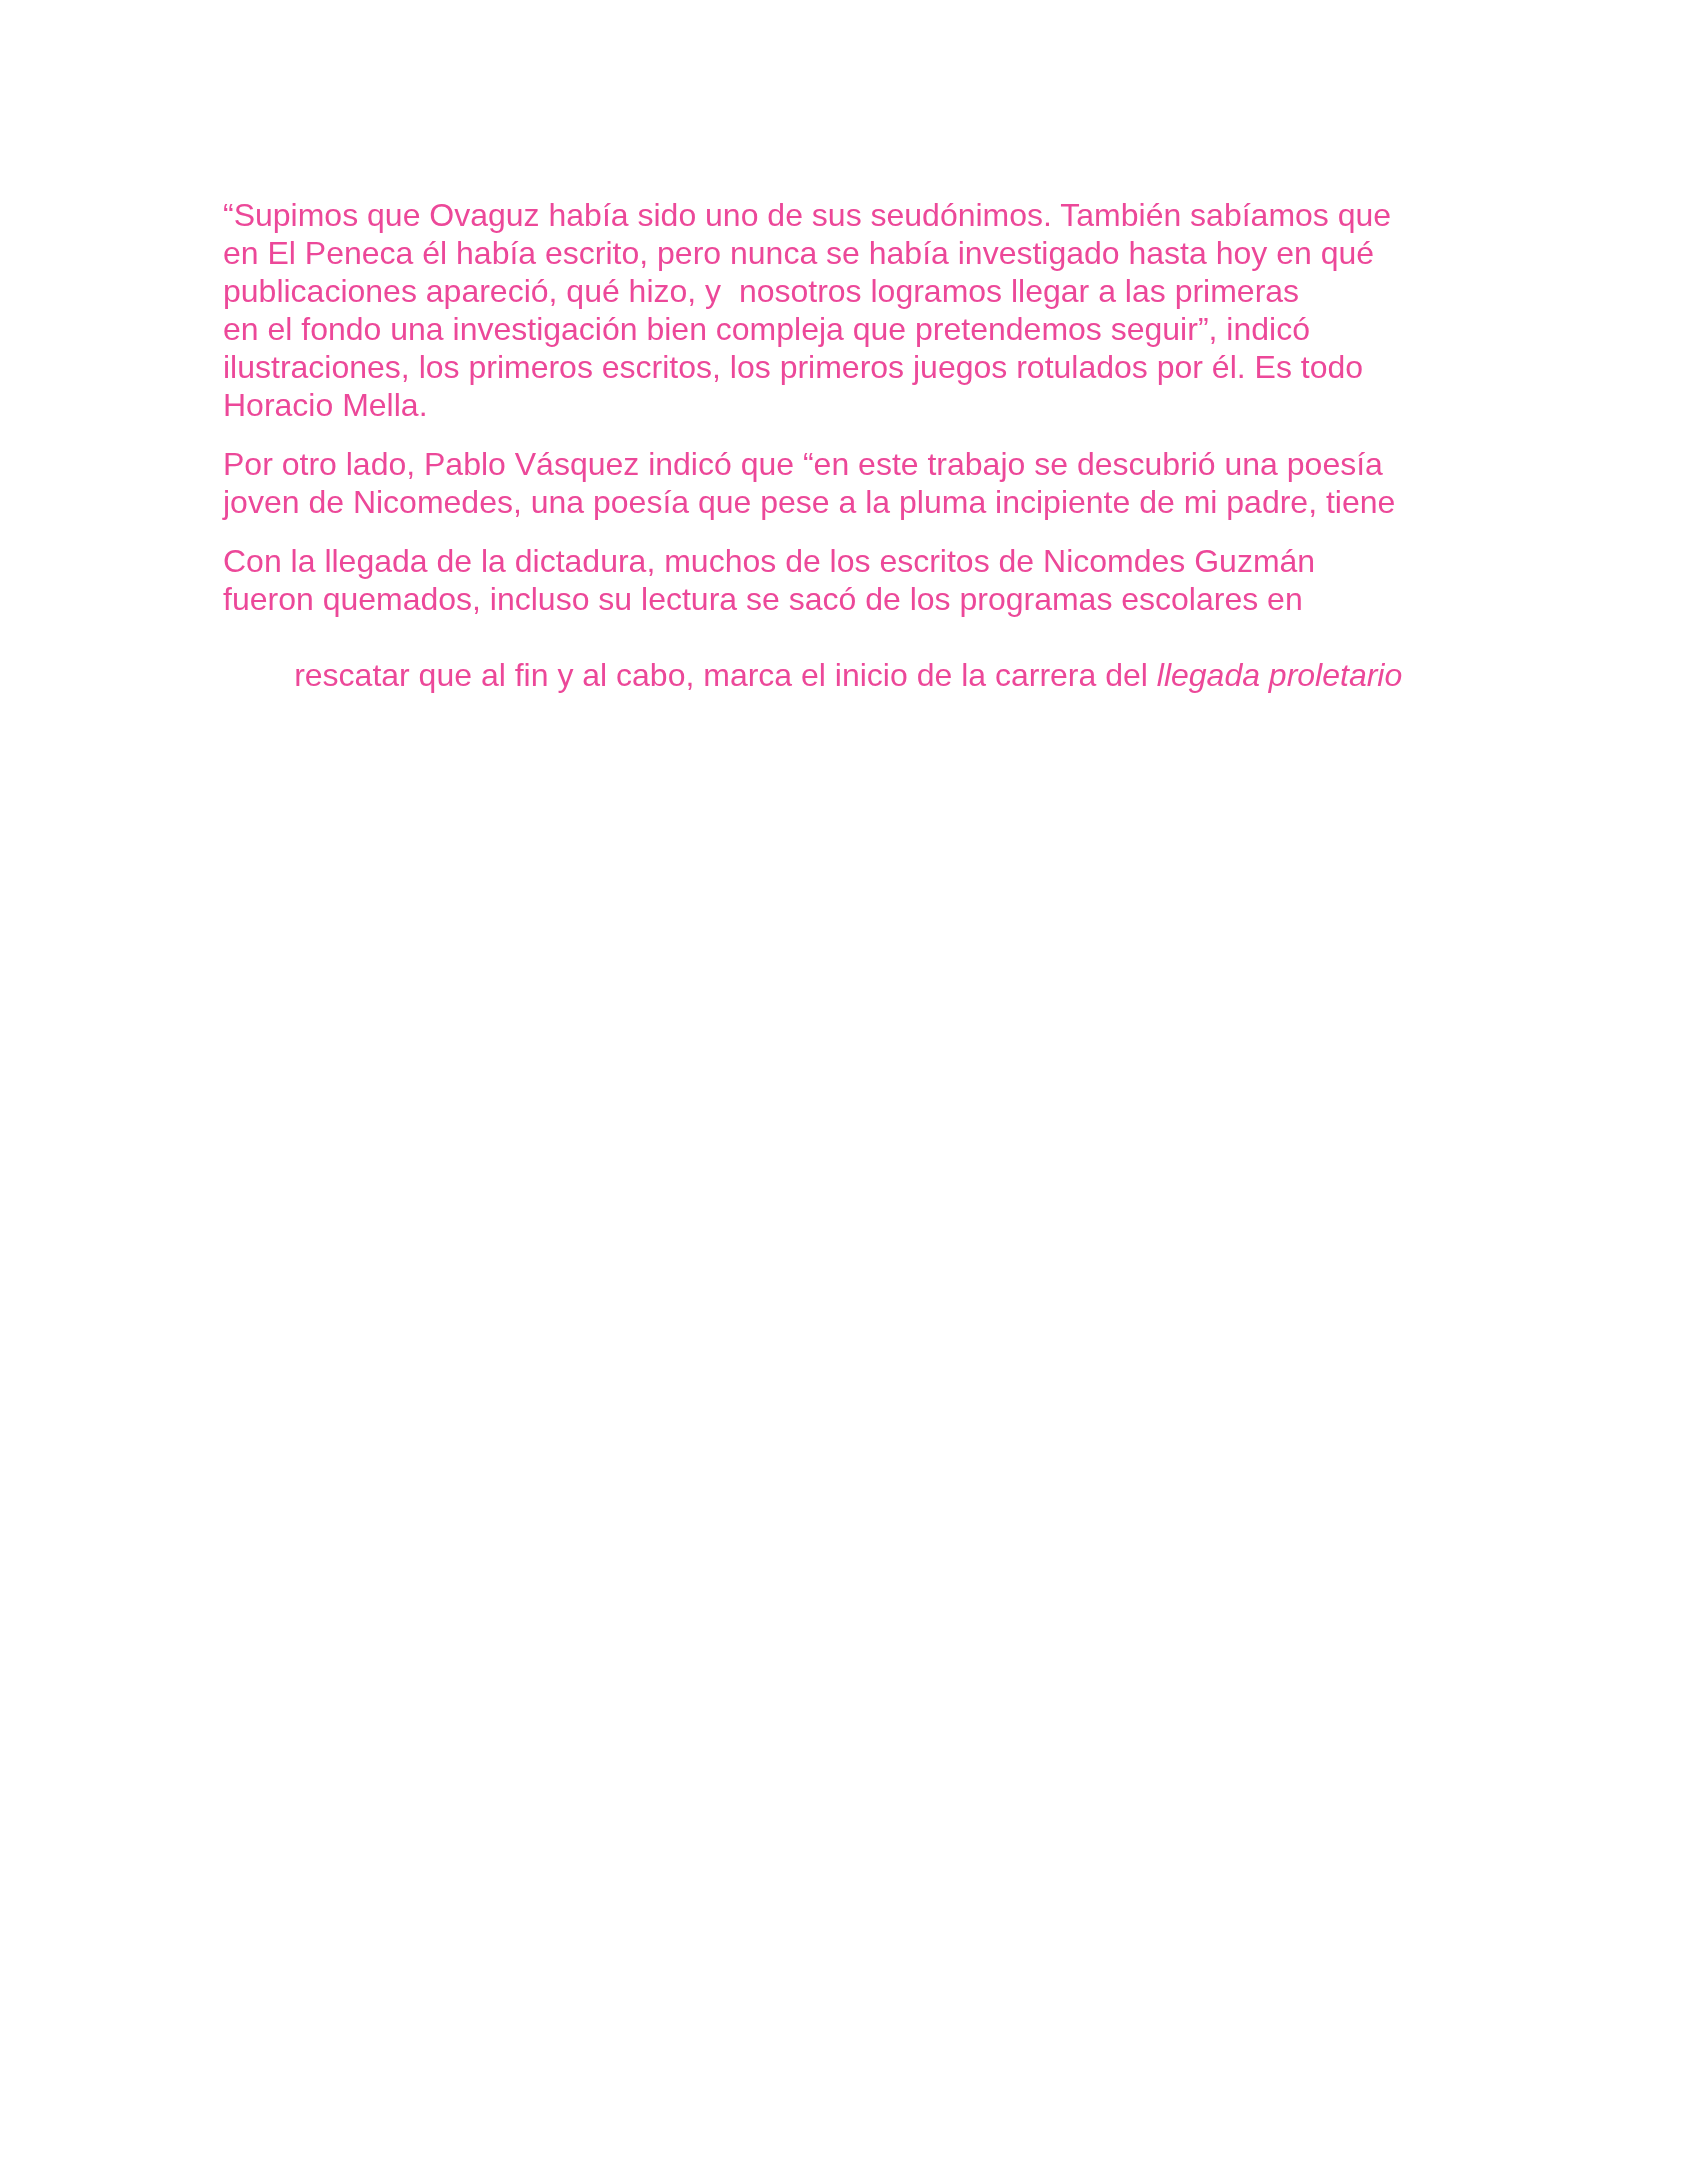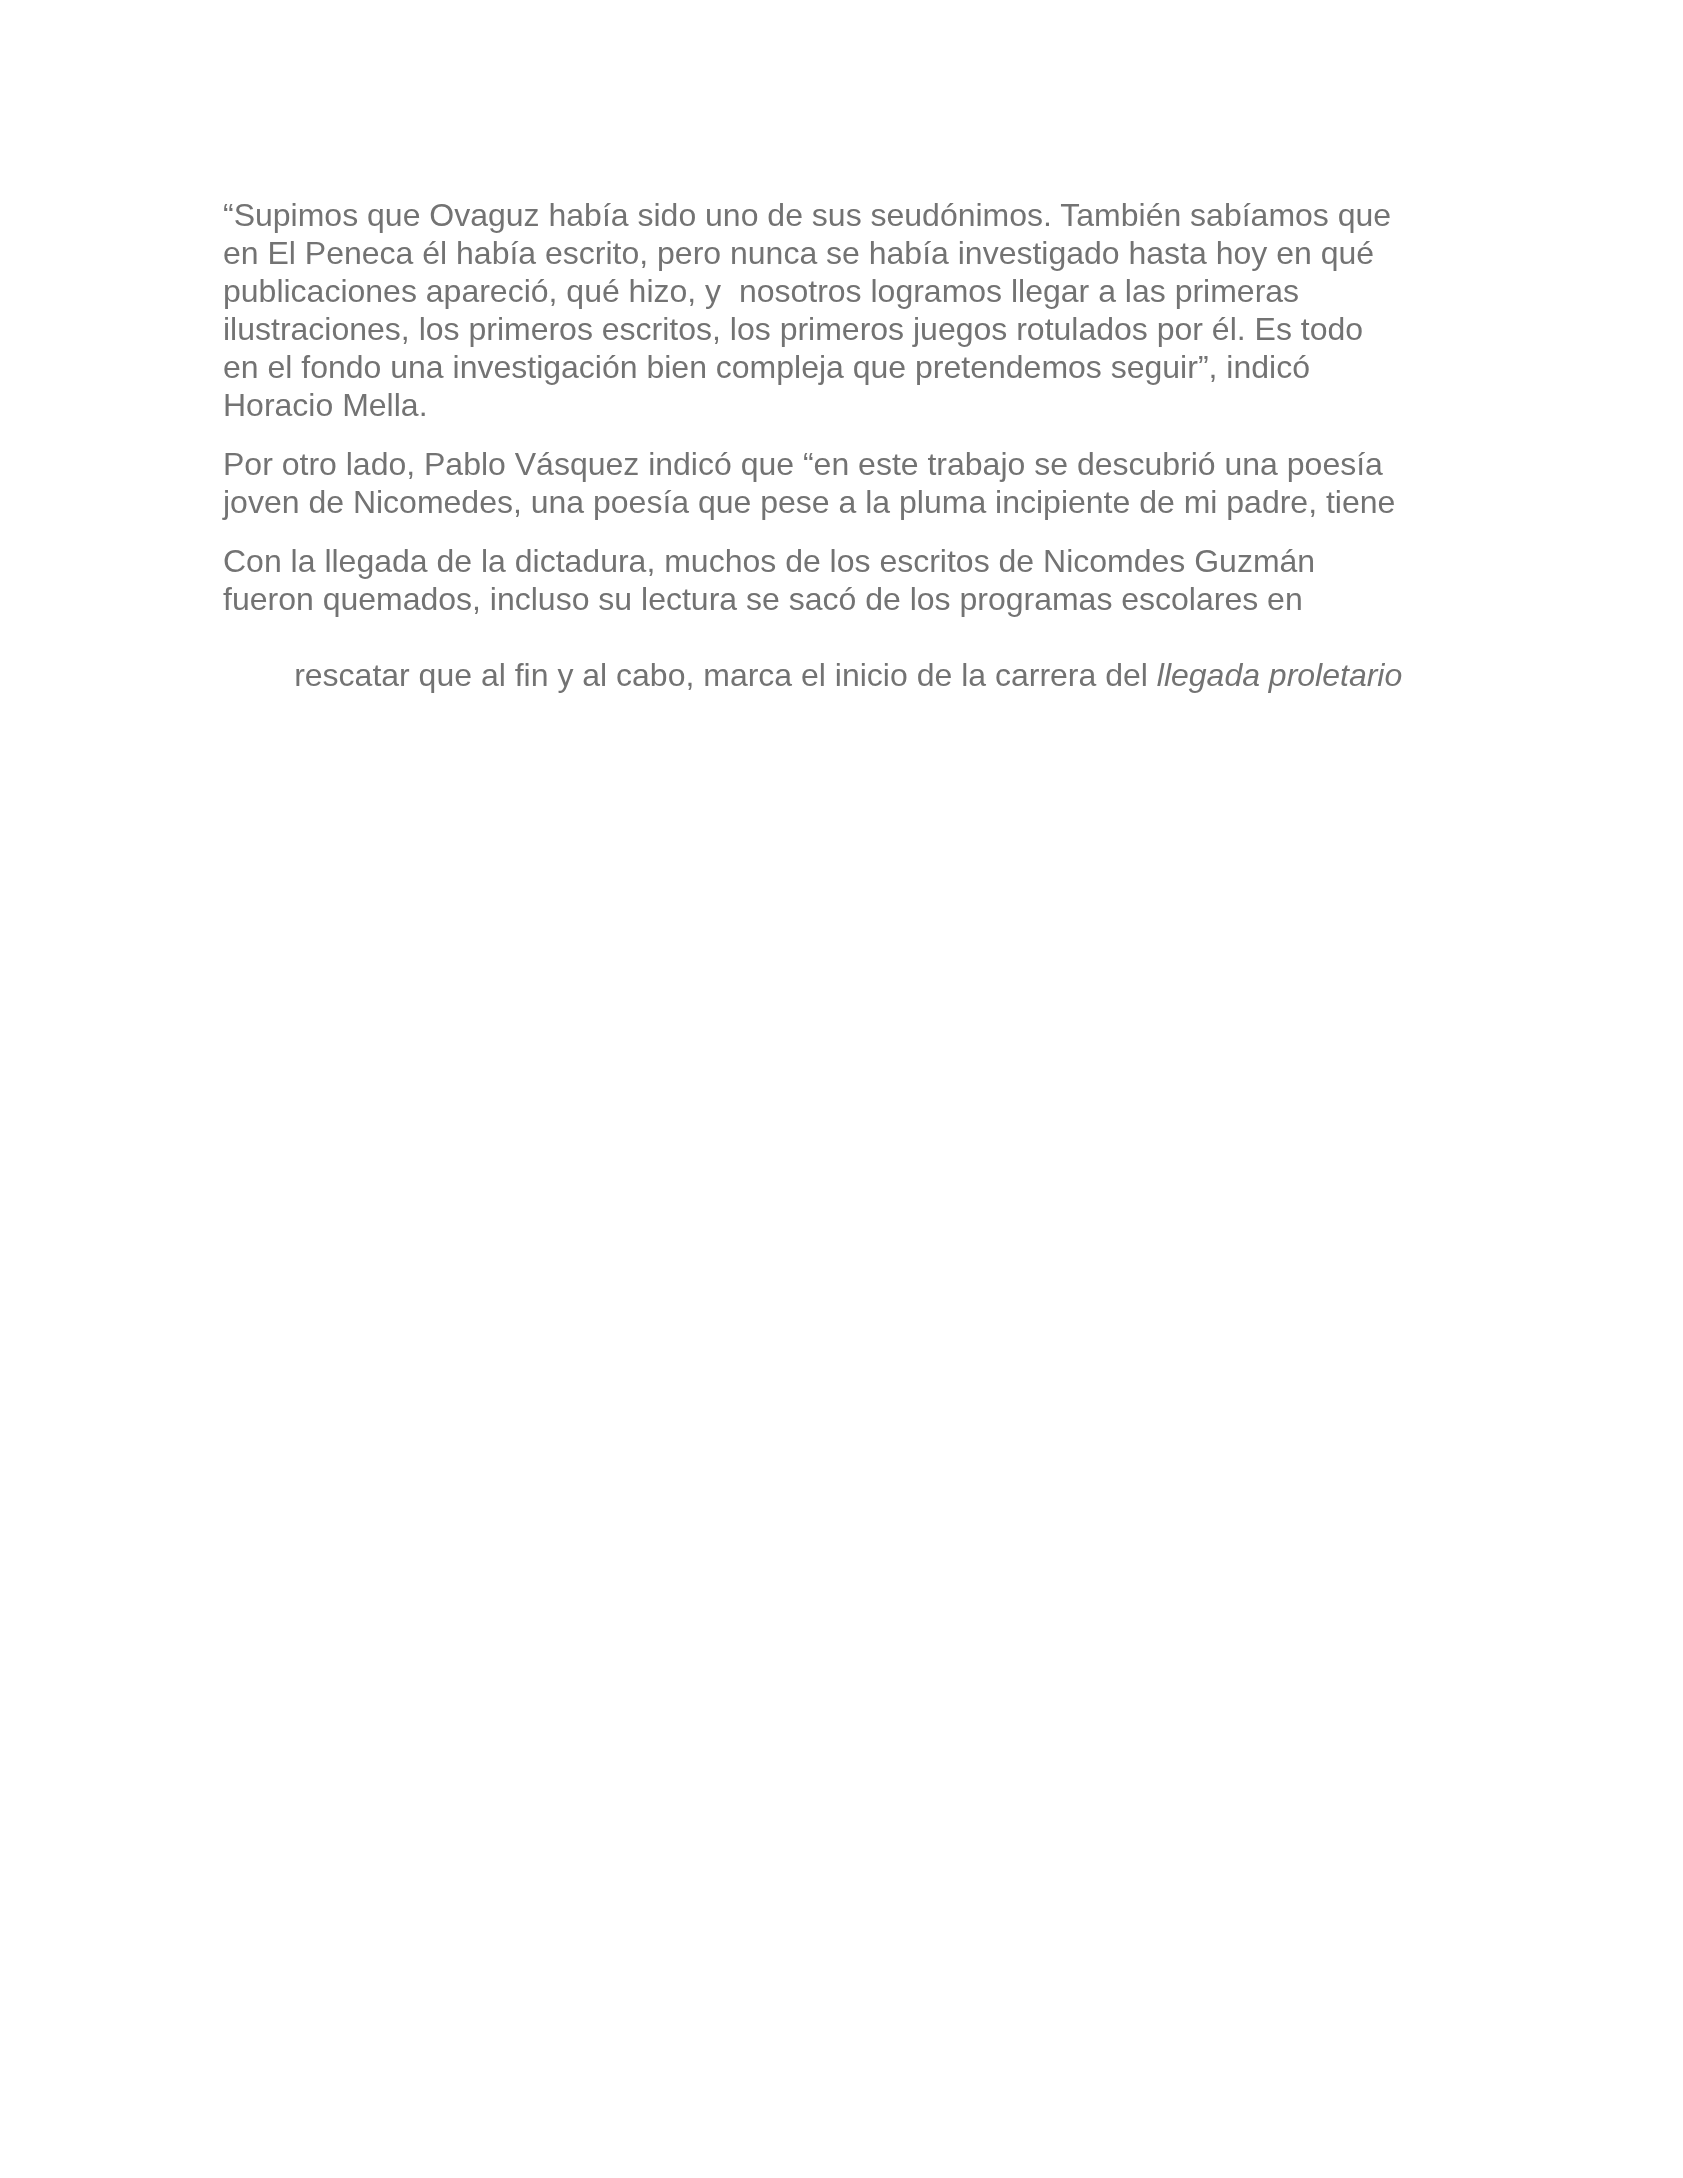--- a/index.html
+++ b/index.html
@@ -22,21 +22,21 @@
     background: #ffffff;
   }
   .doc-body {
     position: absolute;
     left: 223px;
     top: 196px;
     width: 1247px;
     font-family: "Liberation Sans", sans-serif;
     font-size: 32px;
     line-height: 38px;
-    color: #737373;
+    color: #ec4899;
     -webkit-font-smoothing: antialiased;
   }
   .paragraph {
     margin: 0 0 21px 0;
   }
   .text-line {
     white-space: pre;
   }
   .italic {
     font-style: italic;
@@ -45,22 +45,22 @@
 </head>
 <body>
 
 <div class="doc-page">
   <div class="doc-body">
 
     <div class="paragraph">
       <div class="text-line">“Supimos que Ovaguz había sido uno de sus seudónimos. También sabíamos que</div>
       <div class="text-line">en El Peneca él había escrito, pero nunca se había investigado hasta hoy en qué</div>
       <div class="text-line">publicaciones apareció, qué hizo, y  nosotros logramos llegar a las primeras</div>
+      <div class="text-line">en el fondo una investigación bien compleja que pretendemos seguir”, indicó</div>
       <div class="text-line">ilustraciones, los primeros escritos, los primeros juegos rotulados por él. Es todo</div>
-      <div class="text-line">en el fondo una investigación bien compleja que pretendemos seguir”, indicó</div>
       <div class="text-line">Horacio Mella.</div>
     </div>
 
     <div class="paragraph">
       <div class="text-line">Por otro lado, Pablo Vásquez indicó que “en este trabajo se descubrió una poesía</div>
       <div class="text-line">joven de Nicomedes, una poesía que pese a la pluma incipiente de mi padre, tiene</div>
     </div>
 
     <div class="paragraph">
       <div class="text-line">Con la llegada de la dictadura, muchos de los escritos de Nicomdes Guzmán</div>

